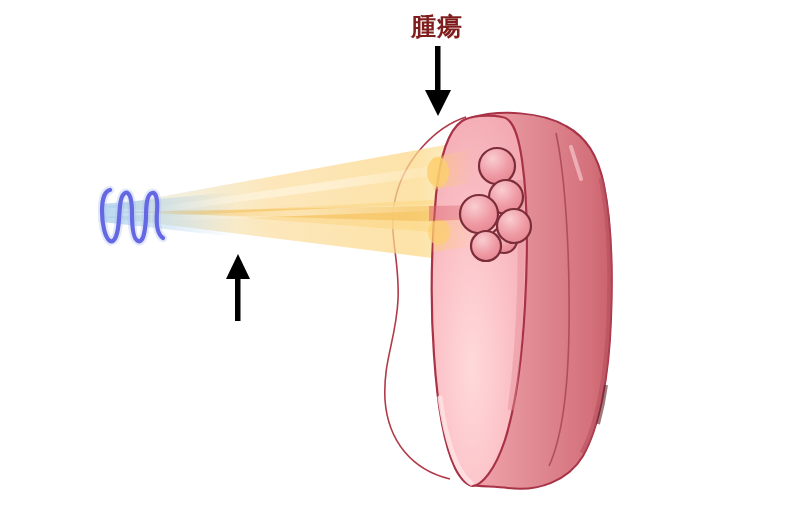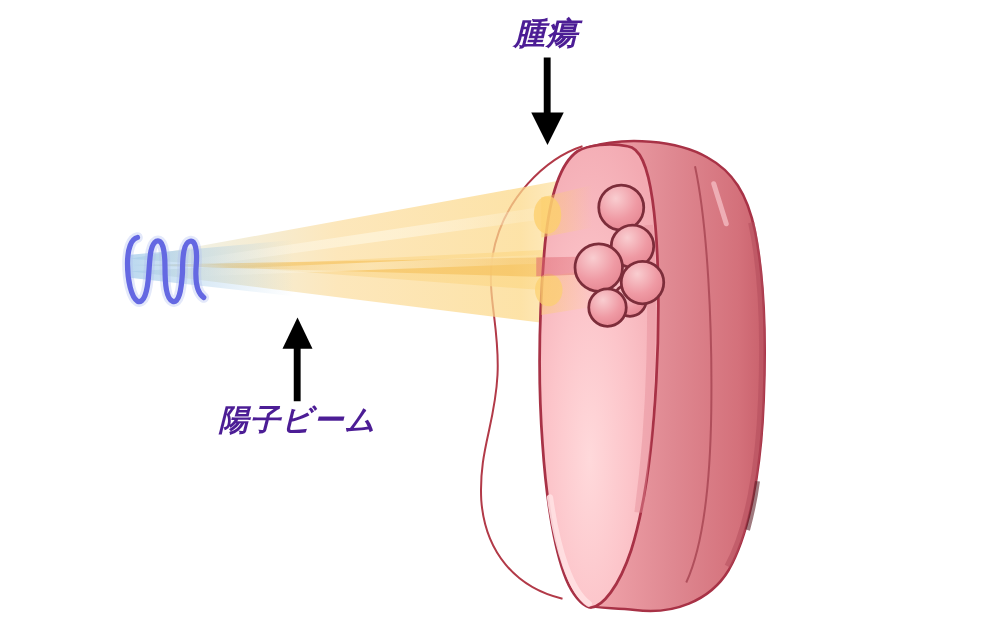--- a/index.html
+++ b/index.html
@@ -6,26 +6,25 @@
   .canvas{
     position:relative;
     width:800px;height:515px;
     background:#ffffff;
     overflow:hidden;
     font-family:"DejaVu Sans","Liberation Sans",sans-serif;
   }
   .canvas svg{position:absolute;left:0;top:0;}
   .label{
     position:absolute;
-    color:#4c1d95;
+    color:#7f1d1d;
     font-weight:600;
     white-space:nowrap;
     transform:translateX(-50%);
     letter-spacing:1px;
-    font-style:italic;
   }
   .label.tumor{left:437px;top:10px;font-size:25px;}
   .label.beam{left:238px;top:320px;font-size:24px;}
 </style>
 </head>
 <body>
 
 <div class="canvas">
 
   <svg width="800" height="515" viewBox="0 0 800 515">
@@ -150,15 +149,14 @@
       <rect x="435" y="46" width="5.5" height="46"></rect>
       <polygon points="425,90 451,90 438,116"></polygon>
     </g>
     <g fill="#000000">
       <rect x="235" y="276" width="5.5" height="45"></rect>
       <polygon points="226,279 250,279 238,254"></polygon>
     </g>
   </svg>
 
   <div class="label tumor">腫瘍</div>
-  <div class="label beam">陽子ビーム</div>
 
 </div>
 
 </body></html>

